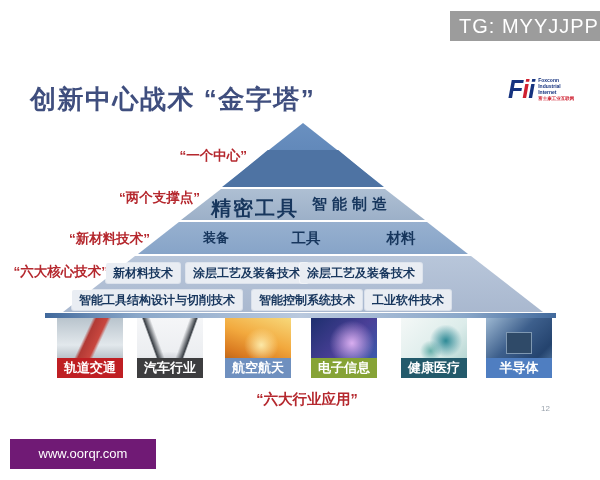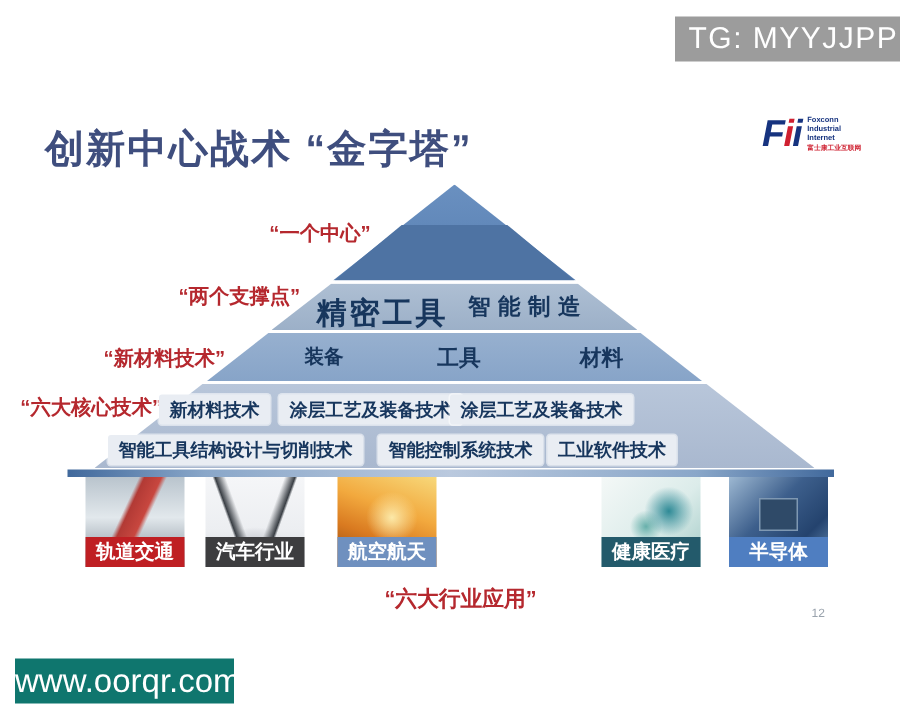--- a/index.html
+++ b/index.html
@@ -85,22 +85,22 @@
   .ph-chip{background:linear-gradient(135deg,#9db8d2 0%,#3d5f8c 40%,#24436e 72%,#6c92ba 100%);}
   .chip-die{position:absolute;left:20px;top:14px;width:26px;height:22px;background:#2f4a68;
             border:1px solid #7f98b2;box-sizing:border-box;}
   .tile-label{position:absolute;left:0;right:0;bottom:0;height:20px;color:#fff;font-weight:bold;
               font-size:13px;line-height:20px;text-align:center;white-space:nowrap;}
 
   
   .caption{position:absolute;left:307px;top:390px;transform:translateX(-50%);color:#b5282e;
            font-weight:bold;font-size:14.5px;white-space:nowrap;}
   .pagenum{position:absolute;left:541px;top:404px;font-size:8px;color:#9aa3ad;}
-  .watermark{position:absolute;left:10px;top:439px;width:146px;height:30px;background:#0f766e;
-             color:#fff;font-size:22px;line-height:30px;text-align:center;}
+  .watermark{position:absolute;left:10px;top:439px;width:146px;height:30px;background:#701a75;
+             color:#fff;font-size:13px;line-height:30px;text-align:center;}
 </style>
 </head>
 <body>
 
 <div class="slide">
 
   <div class="tg-badge">TG: MYYJJPP</div>
 
   <div class="title">创新中心战术 “金字塔”</div>
 
@@ -146,20 +146,24 @@
     <div class="tile-label" style="background-color: rgb(191, 31, 35);">轨道交通</div>
   </div>
   <div class="tile t2">
     <div class="ph ph-car"></div>
     <div class="tile-label" style="background-color: rgb(61, 61, 63);">汽车行业</div>
   </div>
   <div class="tile t3">
     <div class="ph ph-plane"></div>
     <div class="tile-label" style="background-color: rgb(111, 144, 191);">航空航天</div>
   </div>
+  <div class="tile t4">
+    <div class="ph ph-elec"></div>
+    <div class="tile-label" style="background-color: rgb(134, 163, 54);">电子信息</div>
+  </div>
   <div class="tile t6">
     <div class="ph ph-chip">
         <div class="chip-die"></div>
       </div>
     <div class="tile-label" style="background-color: rgb(79, 126, 193);">半导体</div>
   </div>
   <div class="tile t5">
     <div class="ph ph-med"></div>
     <div class="tile-label" style="background-color: rgb(35, 90, 107);">健康医疗</div>
   </div>

